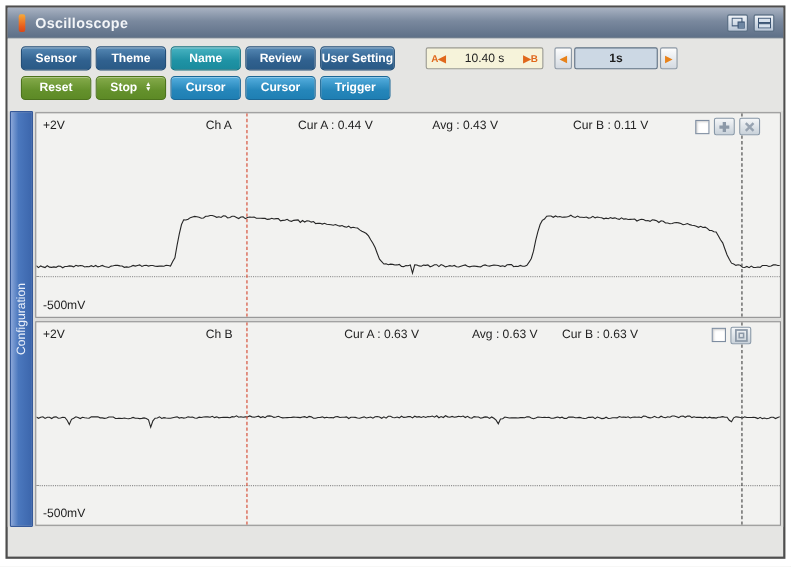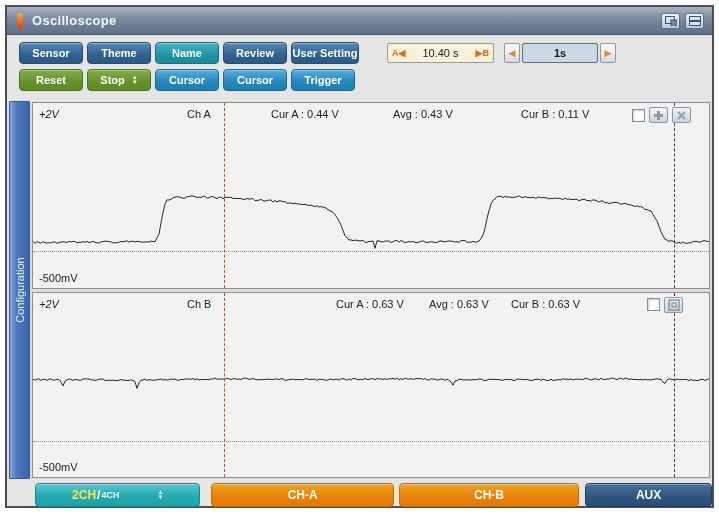--- a/index.html
+++ b/index.html
@@ -45,24 +45,24 @@
 
   
   .main { height:378px; display:flex; gap:2px; padding:0 2px; background:#dddddb; }
   .sidebar { width:21px; background:linear-gradient(to right,#8aa6d8,#4b78be 35%,#3c66ac);
              border:1px solid #35599a; border-radius:1px; display:flex; align-items:center;
              justify-content:center; cursor:pointer; }
   .sidebar span { transform:rotate(-90deg); white-space:nowrap; color:#eaf0fa; font-size:11px; }
   .panels { flex:1; display:flex; flex-direction:column; gap:3px; padding:1px 0; }
   .panel { flex:1; position:relative; background:#f2f2f0; border:1px solid #8f8f8f; overflow:hidden; }
   .plabel { position:absolute; font-size:11px; color:#222; top:5px; }
-  .scale-top { left:6px;font-style:italic; }
+  .scale-top { left:6px; }
   .ch-label { left:154px; }
   .meas-a { left:238px; } .meas-avg { left:360px; } .meas-b { left:488px; }
-  .panel-b .meas-a { left:280px;margin-left:23px; } .panel-b .meas-avg { left:396px; } .panel-b .meas-b { left:478px; }
+  .panel-b .meas-a { left:280px; } .panel-b .meas-avg { left:396px; } .panel-b .meas-b { left:478px; }
   .scale-bottom { position:absolute; bottom:4px; left:6px; font-size:11px; color:#222; }
   .controls { position:absolute; top:4px; right:18px; display:flex; align-items:center; gap:4px; }
   .panel-b .controls { right:26px; }
   .checkbox { width:13px; height:13px; background:#fff; border:1px solid #7e8da0;
               box-shadow:inset 1px 1px 2px rgba(0,0,0,.2); cursor:pointer; }
   .mini-btn { width:19px; height:16px; border:1px solid #8898a8; border-radius:2px;
               background:linear-gradient(to bottom,#f4f6f8,#c9d2da); display:inline-flex;
               align-items:center; justify-content:center; cursor:pointer; padding:0; }
   .cursor-red { position:absolute; top:0; bottom:0; left:191px; width:0;
                 border-left:1px dashed #d4432b; cursor:ew-resize; }
@@ -199,28 +199,14 @@
               <rect x="4" y="4" width="4" height="4" fill="none" stroke="#8c99a8" stroke-width="1.4"></rect>
               </svg>
           </button>
         </div>
         <span class="scale-bottom">-500mV</span>
       </div>
 
     </div>
   </div>
 
-  <div class="bottombar">
-    <button class="bbtn big-teal">
-      <span class="mode-sel">2CH</span>
-      <span class="mode-sep">/</span>
-      <span class="mode-alt">4CH</span>
-      <span class="spinner" style="margin-left:38px">
-        <span>▲</span>
-          <span>▼</span>
-      </span>
-    </button>
-    <button class="bbtn orange cha">CH-A</button>
-    <button class="bbtn orange chb">CH-B</button>
-    <button class="bbtn navy aux">AUX</button>
-  </div>
 
 </div>
 
 </body></html>

